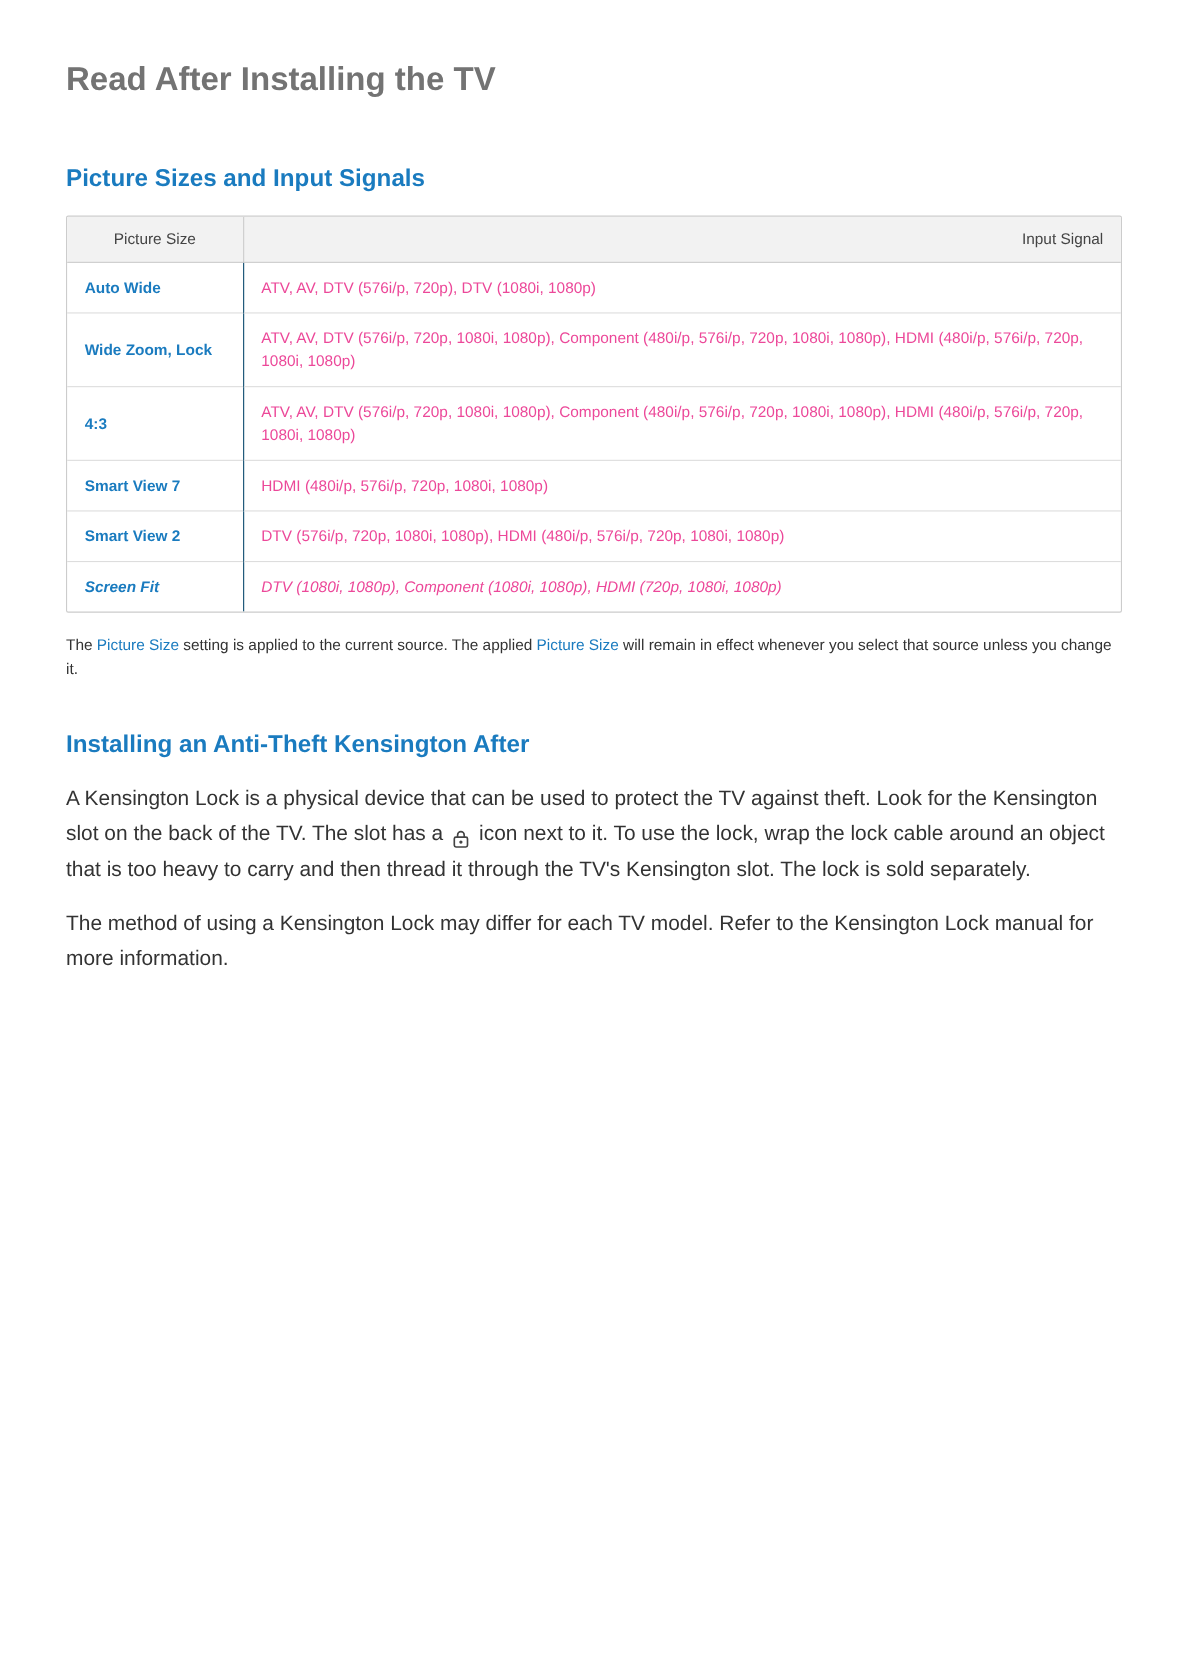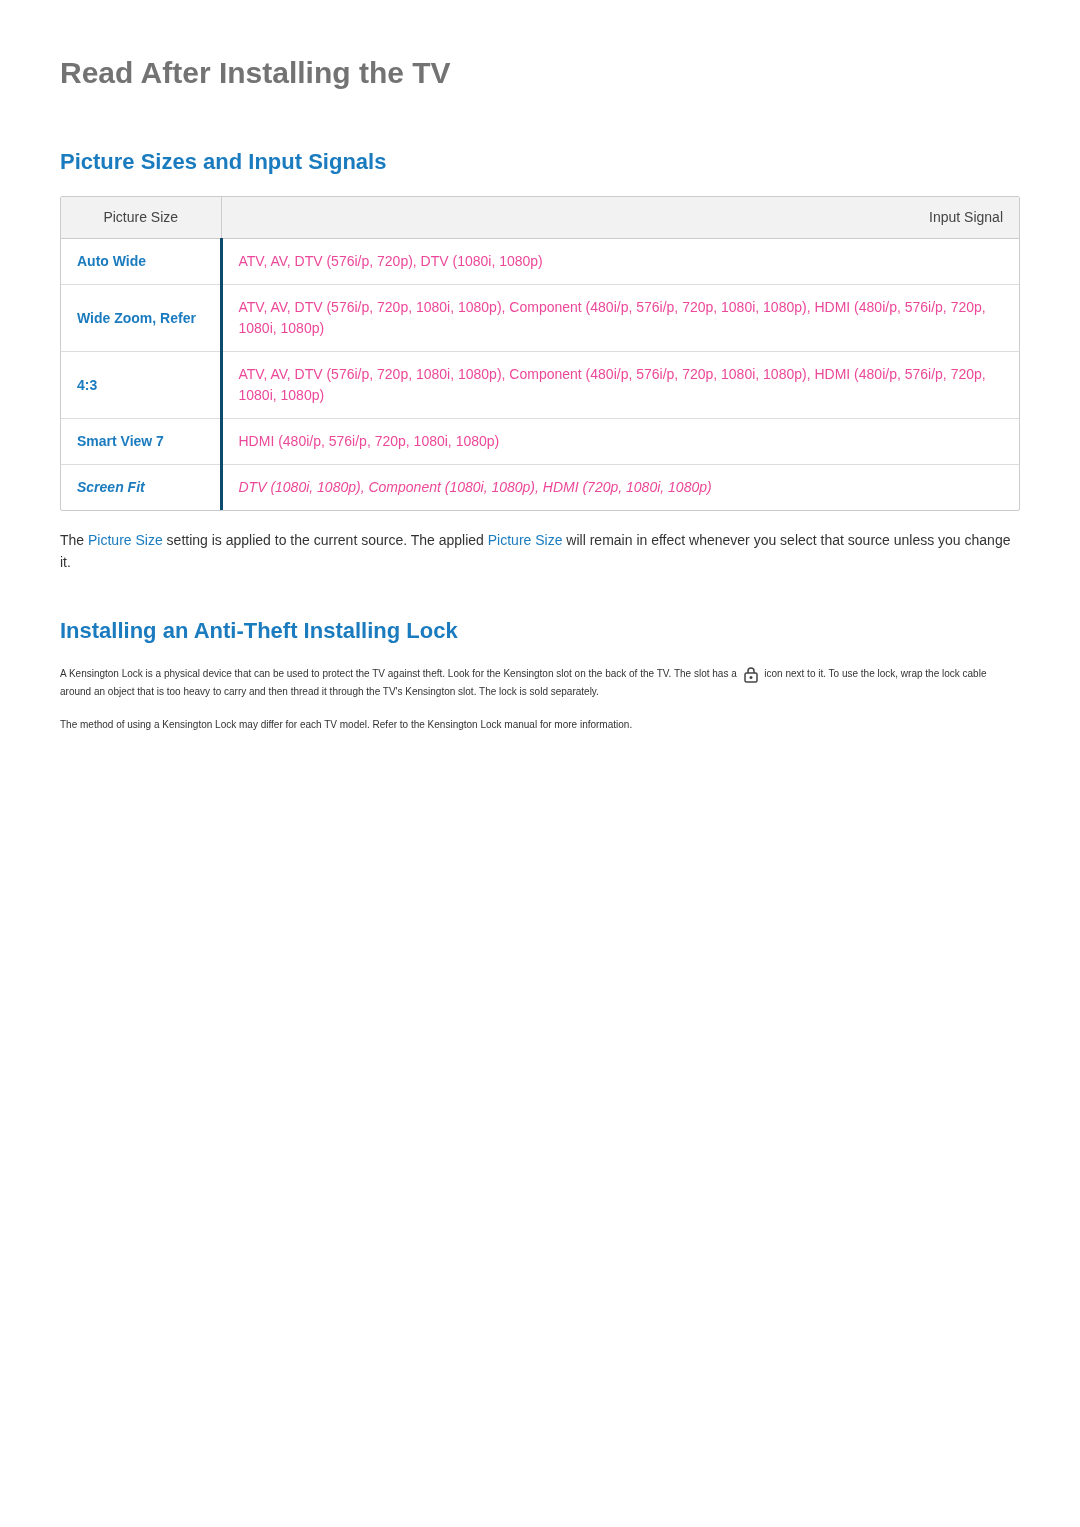--- a/index.html
+++ b/index.html
@@ -74,21 +74,21 @@
     }
 
     tbody td {
       padding: 12px 16px;
       vertical-align: top;
       font-size: 14px;
     }
 
     tbody td:first-child {
       width: 160px;
-      border-right: 3px solid #0c4a6e;
+      border-right: 1px solid #0c4a6e;
       color: #1a7bbf;
       font-weight: bold;
       vertical-align: middle;
     }
 
     tbody td:last-child {
       color: #ec4899;
     }
 
     .note-text {
@@ -96,21 +96,21 @@
       color: #333333;
       line-height: 1.6;
       margin-bottom: 40px;
     }
 
     .note-text .highlight {
       color: #1a7bbf;
     }
 
     .section-body {
-      font-size: 10px;
+      font-size: 19px;
       color: #333333;
       line-height: 1.7;
       margin-bottom: 16px;
     }
   </style>
 </head>
 <body>
 
 <h1 class="page-title">Read After Installing the TV</h1>
 
@@ -123,44 +123,48 @@
         <th>Picture Size</th>
         <th>Input Signal</th>
       </tr>
     </thead>
     <tbody id="table-body">
     <tr>
           <td>Auto Wide</td>
           <td>ATV, AV, DTV (576i/p, 720p), DTV (1080i, 1080p)</td>
         </tr>
         <tr>
-          <td>Wide Zoom, Refer</td>
+          <td>Wide Zoom, Lock</td>
           <td>ATV, AV, DTV (576i/p, 720p, 1080i, 1080p), Component (480i/p, 576i/p, 720p, 1080i, 1080p), HDMI (480i/p, 576i/p, 720p, 1080i, 1080p)</td>
         </tr>
         <tr>
           <td>4:3</td>
           <td>ATV, AV, DTV (576i/p, 720p, 1080i, 1080p), Component (480i/p, 576i/p, 720p, 1080i, 1080p), HDMI (480i/p, 576i/p, 720p, 1080i, 1080p)</td>
         </tr>
         <tr>
           <td>Smart View 7</td>
           <td>HDMI (480i/p, 576i/p, 720p, 1080i, 1080p)</td>
+        </tr>
+        <tr>
+          <td>Smart View 2</td>
+          <td>DTV (576i/p, 720p, 1080i, 1080p), HDMI (480i/p, 576i/p, 720p, 1080i, 1080p)</td>
         </tr>
         <tr>
           <td>Screen Fit</td>
           <td>DTV (1080i, 1080p), Component (1080i, 1080p), HDMI (720p, 1080i, 1080p)</td>
         </tr>
       </tbody>
   </table>
 </div>
 
 <p class="note-text">
   <span>The </span><span class="highlight">Picture Size</span><span> setting is applied to the current source. The applied </span><span class="highlight">Picture Size</span><span> will remain in effect whenever you select that source unless you change it.</span>
 </p>
 
-<h2 class="section-title">Installing an Anti-Theft Installing Lock</h2>
+<h2 class="section-title">Installing an Anti-Theft Kensington After</h2>
 
 <p class="section-body">
   A Kensington Lock is a physical device that can be used to protect the TV against theft. Look for the Kensington slot on the back of the TV. The slot has a <span style="display:inline-block;vertical-align:middle;width:18px;height:18px;margin:0 2px;">
     <svg viewBox="0 0 18 18" width="18" height="18" xmlns="http://www.w3.org/2000/svg">
       <rect x="3" y="8" width="12" height="9" rx="1.5" fill="none" stroke="#444" stroke-width="1.5"></rect>
       <path d="M6 8V6a3 3 0 0 1 6 0v2" fill="none" stroke="#444" stroke-width="1.5"></path>
       <circle cx="9" cy="12.5" r="1.5" fill="#444"></circle>
     </svg>
   </span> icon next to it. To use the lock, wrap the lock cable around an object that is too heavy to carry and then thread it through the TV's Kensington slot. The lock is sold separately.
 </p>

